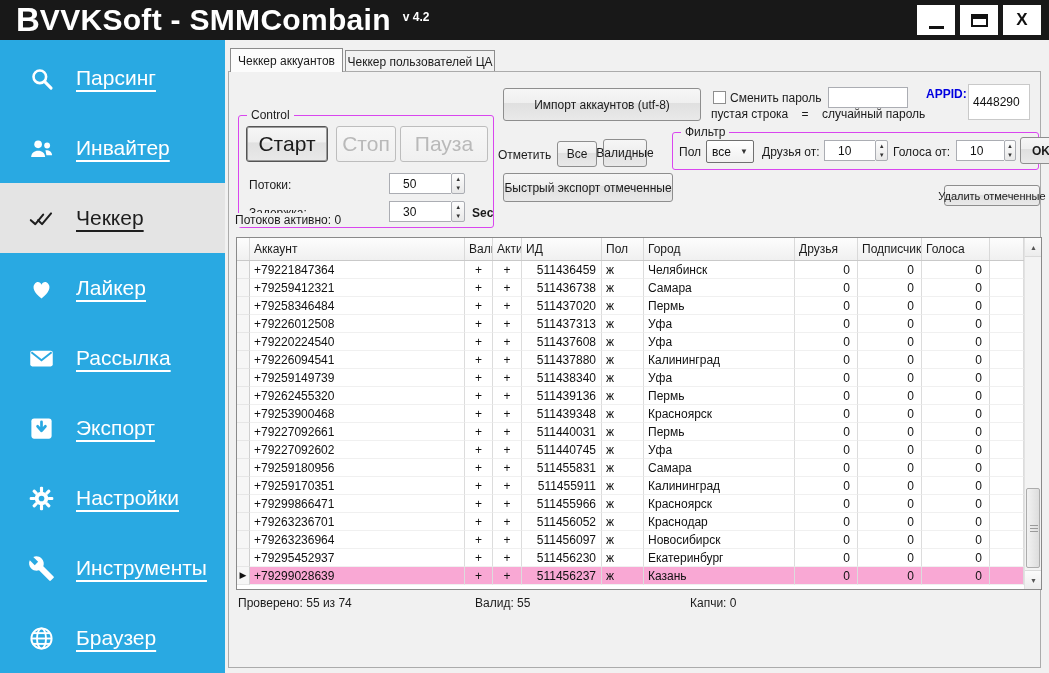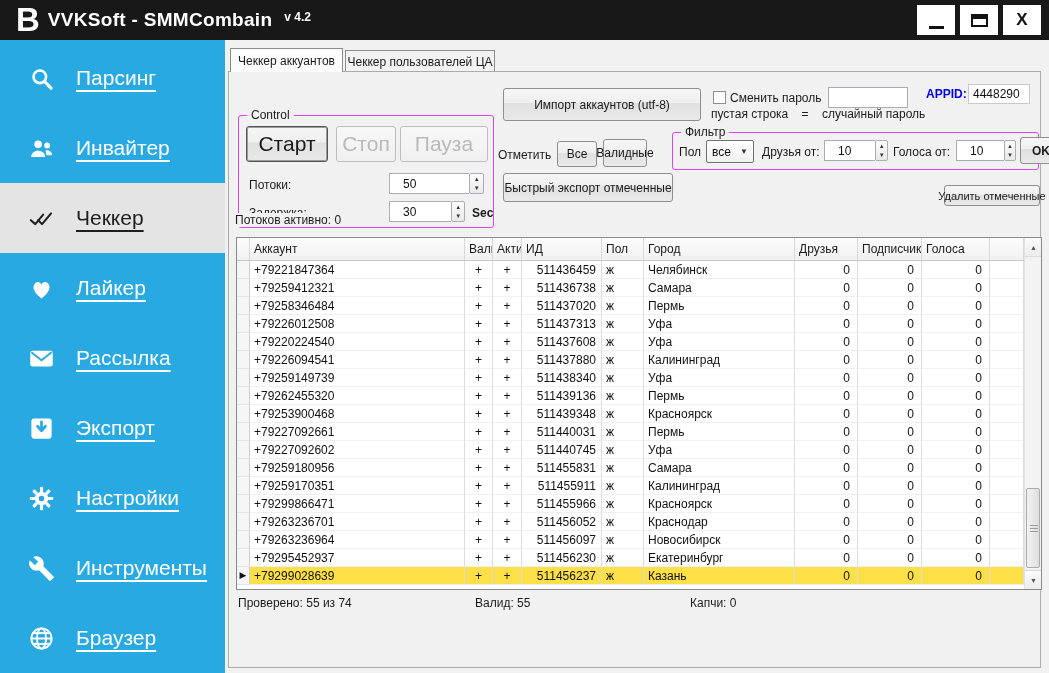--- a/index.html
+++ b/index.html
@@ -2,21 +2,21 @@
 <html><head>
 <meta charset="utf-8">
 <style>
   html,body{margin:0;padding:0;background:#fff;}
   *{box-sizing:border-box;font-family:"Liberation Sans", sans-serif;}
   #app{position:relative;width:1049px;height:673px;background:#fff;overflow:hidden;}
 
   
   .titlebar{position:absolute;left:0;top:0;width:1049px;height:40px;background:#181818;display:flex;align-items:center;}
   .logo{margin-left:16px;color:#fff;font-size:33px;font-weight:bold;line-height:40px;}
-  .apptitle{margin-left:8px;color:#fff;font-size:19px;font-weight:bold;letter-spacing:.3px;}
+  .apptitle{margin-left:0;color:#fff;font-size:30px;font-weight:bold;letter-spacing:.3px;}
   .appver{margin-left:12px;color:#fff;font-size:12px;font-weight:bold;margin-top:-6px;}
   .winbtns{margin-left:auto;margin-right:8px;display:flex;gap:5px;}
   .winbtn{width:38px;height:30px;background:#fff;display:flex;align-items:center;justify-content:center;cursor:pointer;}
   .glyph-min{width:15px;height:3px;background:#111;margin-top:14px;}
   .glyph-max{width:17px;height:13px;border:2px solid #111;border-top:5px solid #111;}
   .glyph-close{font-size:17px;font-weight:bold;color:#111;}
 
   
   .sidebar{position:absolute;left:0;top:40px;width:225px;height:633px;background:#29A9E2;padding-top:3px;}
   .nav-item{height:70px;display:flex;align-items:center;padding-left:26px;gap:20px;color:#fff;cursor:pointer;}
@@ -55,21 +55,21 @@
   .lbl{position:absolute;font-size:12px;color:#1b1b1b;white-space:nowrap;}
   .lbl.blue{color:#0000E0;font-weight:bold;}
 
   
   .table{position:absolute;left:7px;top:165px;width:806px;height:353px;background:#fff;border:1px solid #8A8A8A;overflow:hidden;}
   .tablecontent{position:absolute;left:0;top:0;right:17px;bottom:0;
     --cols:13px 215px 28px 29px 80px 42px 151px 63px 64px 68px 1fr;}
   .thead{display:grid;grid-template-columns:var(--cols);height:23px;background:linear-gradient(#FDFDFD,#F0F0F0);border-bottom:1px solid #C9C9C9;}
   .th{font-size:12px;color:#1b1b1b;display:flex;align-items:center;padding-left:4px;border-right:1px solid #D9D9D9;overflow:hidden;white-space:nowrap;}
   .trow{display:grid;grid-template-columns:var(--cols);height:18px;background:#fff;cursor:default;}
-  .trow.selected .td{background:#fde047;}
+  .trow.selected .td{background:#f9a8d4;}
   .td{font-size:12px;color:#111;display:flex;align-items:center;border-right:1px solid #DCDCDC;border-bottom:1px solid #F0F0F0;overflow:hidden;white-space:nowrap;}
   .td.c0{background:#F6F6F6;border-right:1px solid #CFCFCF;border-bottom:1px solid #E6E6E6;justify-content:center;padding:0;}
   .trow.selected .td.c0{background:#F6F6F6;}
   .td.c1{padding-left:4px;}
   .td.c2,.td.c3{justify-content:center;}
   .td.c4{justify-content:flex-end;padding-right:5px;}
   .td.c5,.td.c6{padding-left:4px;}
   .td.c7,.td.c8,.td.c9{justify-content:flex-end;padding-right:7px;}
   .rowmarker{font-size:9px;color:#111;line-height:1;}
   .vscroll{position:absolute;top:0;right:0;width:17px;height:100%;background:#F3F3F3;border-left:1px solid #E2E2E2;}
@@ -218,21 +218,21 @@
             <span>Старт</span>
           </div>
         <div class="btn big disabled" style="position:absolute;left:97px;top:10px;width:60px;height:36px;">
             <span>Стоп</span>
           </div>
         <div class="btn big disabled" style="position:absolute;left:161px;top:10px;width:88px;height:36px;">
             <span>Пауза</span>
           </div>
 
         <div class="lbl" style="left:10px;top:62px;">Потоки:</div>
-        <div class="spin" style="left:150px;top:57px;width:95px;height:21px;">
+        <div class="spin" style="left:150px;top:57px;width:76px;height:21px;">
           <input class="tinput" value="50" style="">
           <div class="spinbtns">
             <div class="sb">▲</div>
             <div class="sb">▼</div>
           </div>
         </div>
 
         <div class="lbl" style="left:10px;top:90px;">Задержка:</div>
         <div class="spin" style="left:150px;top:85px;width:76px;height:21px;">
           <input class="tinput" value="30" style="">
@@ -247,21 +247,21 @@
 
       <div class="btn" style="position:absolute;left:274px;top:16px;width:198px;height:33px;">
           <span>Импорт аккаунтов (utf-8)</span>
         </div>
       <div class="checkbox" style="left:484px;top:19px;"></div>
       <div class="lbl" style="left:501px;top:19px;">Сменить пароль</div>
       <input class="tinput" style="position: absolute; left: 599px; top: 15px; width: 80px; height: 21px;" value="">
       <div class="lbl" style="left:482px;top:35px;">пустая строка&nbsp;&nbsp;&nbsp;&nbsp;=&nbsp;&nbsp;&nbsp;&nbsp;случайный пароль</div>
 
       <div class="lbl blue" style="left:697px;top:15px;">APPID:</div>
-      <input class="tinput" style="position: absolute; left: 739px; top: 12px; width: 62px; height: 20px; border-color: rgb(201, 201, 201);" value="4448290">
+      <input class="tinput" style="position: absolute; left: 739px; top: 12px; width: 62px; height: 36px; border-color: rgb(201, 201, 201);" value="4448290">
 
       <div class="lbl" style="left:269px;top:76px;">Отметить</div>
       <div class="btn" style="position:absolute;left:328px;top:69px;width:40px;height:26px;">
           <span>Все</span>
         </div>
       <div class="btn" style="position:absolute;left:374px;top:67px;width:44px;height:28px;">
           <span>Валидные</span>
         </div>
 
       <div class="groupbox" style="left:443px;top:60px;width:367px;height:38px;">

